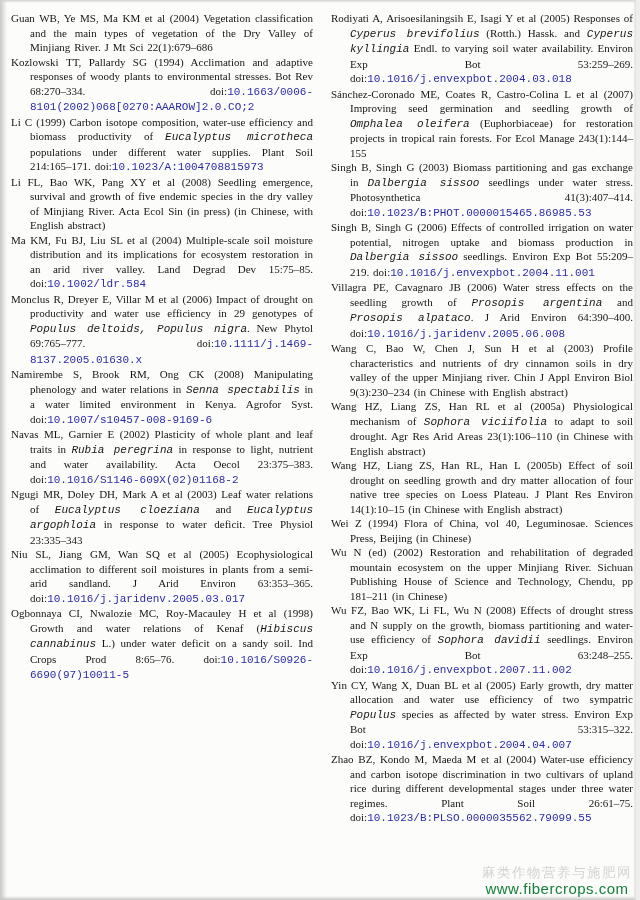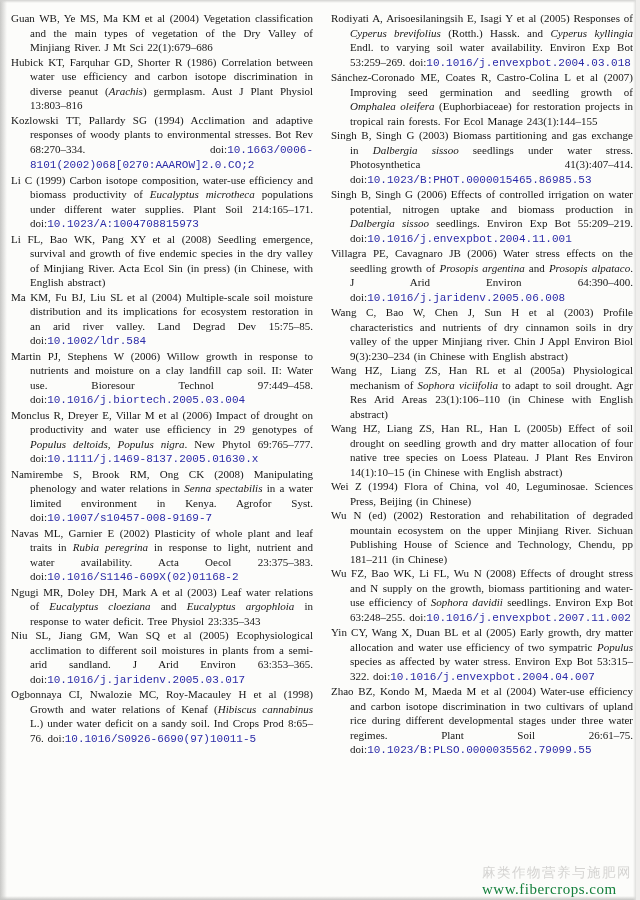--- a/index.html
+++ b/index.html
@@ -28,28 +28,28 @@
     margin:0;
     padding-left:19px;
     text-indent:-19px;
     text-align:justify;
     font-size:11px;
     line-height:14.5px;
     color:#161616;
     word-spacing:1.1px;
   }
   .seg-n{font-style:normal;}
-  .seg-i{font-style:italic;}
+  .seg-i{font-style:italic;font-family:Liberation Mono, monospace;}
   .seg-l{color:#2b2ba8;font-family:Liberation Mono, monospace;}
   .watermark{
     position:absolute;
     right:4px;
     bottom:3px;
-    text-align:left;
-    font-family:Liberation Serif, serif;
+    text-align:center;
+    font-family:Liberation Sans, sans-serif;
     user-select:none;
   }
   .watermark-cn{
     font-size:13.5px;
     line-height:16px;
     letter-spacing:1.5px;
     color:#d5d4d2;
   }
   .watermark-url{
     font-size:15px;
@@ -63,28 +63,26 @@
   .edge-bottom{left:0;right:0;bottom:0;height:4px;background:linear-gradient(to top,#c5c5c3,rgba(197,197,195,0));}
   .edge-right{right:0;top:0;bottom:0;width:3px;background:linear-gradient(to left,#dededc,rgba(222,222,220,0));}
 </style>
 </head>
 <body>
 
 <div class="page">
   <div class="columns">
     <div class="col">
         <p class="ref"><span class="seg-n">Guan WB, Ye MS, Ma KM et al (2004) Vegetation classification and the main types of vegetation of the Dry Valley of Minjiang River. J Mt Sci 22(1):679–686</span></p>
-        <p class="ref"><span class="seg-n">Hubick KT, Farquhar GD, Shorter R (1986) Correlation between water use efficiency and carbon isotope discrimination in diverse peanut (</span><span class="seg-i">Arachis</span><span class="seg-n">) germplasm. Aust J Plant Physiol 13:803–816</span></p>
         <p class="ref"><span class="seg-n">Kozlowski TT, Pallardy SG (1994) Acclimation and adaptive responses of woody plants to environmental stresses. Bot Rev 68:270–334. doi:</span><span class="seg-l">10.1663/0006-8101(2002)068[0270:AAAROW]2.0.CO;2</span></p>
         <p class="ref"><span class="seg-n">Li C (1999) Carbon isotope composition, water-use efficiency and biomass productivity of </span><span class="seg-i">Eucalyptus microtheca</span><span class="seg-n"> populations under different water supplies. Plant Soil 214:165–171. doi:</span><span class="seg-l">10.1023/A:1004708815973</span></p>
         <p class="ref"><span class="seg-n">Li FL, Bao WK, Pang XY et al (2008) Seedling emergence, survival and growth of five endemic species in the dry valley of Minjiang River. Acta Ecol Sin (in press) (in Chinese, with English abstract)</span></p>
         <p class="ref"><span class="seg-n">Ma KM, Fu BJ, Liu SL et al (2004) Multiple-scale soil moisture distribution and its implications for ecosystem restoration in an arid river valley. Land Degrad Dev 15:75–85. doi:</span><span class="seg-l">10.1002/ldr.584</span></p>
-        <p class="ref"><span class="seg-n">Martin PJ, Stephens W (2006) Willow growth in response to nutrients and moisture on a clay landfill cap soil. II: Water use. Bioresour Technol 97:449–458. doi:</span><span class="seg-l">10.1016/j.biortech.2005.03.004</span></p>
         <p class="ref"><span class="seg-n">Monclus R, Dreyer E, Villar M et al (2006) Impact of drought on productivity and water use efficiency in 29 genotypes of </span><span class="seg-i">Populus deltoids, Populus nigra</span><span class="seg-n">. New Phytol 69:765–777. doi:</span><span class="seg-l">10.1111/j.1469-8137.2005.01630.x</span></p>
-        <p class="ref"><span class="seg-n">Namirembe S, Brook RM, Ong CK (2008) Manipulating phenology and water relations in </span><span class="seg-i">Senna spectabilis</span><span class="seg-n"> in a water limited environment in Kenya. Agrofor Syst. doi:</span><span class="seg-l">10.1007/s10457-008-9169-7</span></p>
+        <p class="ref"><span class="seg-n">Namirembe S, Brook RM, Ong CK (2008) Manipulating phenology and water relations in </span><span class="seg-i">Senna spectabilis</span><span class="seg-n"> in a water limited environment in Kenya. Agrofor Syst. doi:</span><span class="seg-l">10.1007/s10457-008-9169-6</span></p>
         <p class="ref"><span class="seg-n">Navas ML, Garnier E (2002) Plasticity of whole plant and leaf traits in </span><span class="seg-i">Rubia peregrina</span><span class="seg-n"> in response to light, nutrient and water availability. Acta Oecol 23:375–383. doi:</span><span class="seg-l">10.1016/S1146-609X(02)01168-2</span></p>
         <p class="ref"><span class="seg-n">Ngugi MR, Doley DH, Mark A et al (2003) Leaf water relations of </span><span class="seg-i">Eucalyptus cloeziana</span><span class="seg-n"> and </span><span class="seg-i">Eucalyptus argophloia</span><span class="seg-n"> in response to water deficit. Tree Physiol 23:335–343</span></p>
         <p class="ref"><span class="seg-n">Niu SL, Jiang GM, Wan SQ et al (2005) Ecophysiological acclimation to different soil moistures in plants from a semi-arid sandland. J Arid Environ 63:353–365. doi:</span><span class="seg-l">10.1016/j.jaridenv.2005.03.017</span></p>
         <p class="ref"><span class="seg-n">Ogbonnaya CI, Nwalozie MC, Roy-Macauley H et al (1998) Growth and water relations of Kenaf (</span><span class="seg-i">Hibiscus cannabinus</span><span class="seg-n"> L.) under water deficit on a sandy soil. Ind Crops Prod 8:65–76. doi:</span><span class="seg-l">10.1016/S0926-6690(97)10011-5</span></p>
       </div>
     <div class="col">
         <p class="ref"><span class="seg-n">Rodiyati A, Arisoesilaningsih E, Isagi Y et al (2005) Responses of </span><span class="seg-i">Cyperus brevifolius</span><span class="seg-n"> (Rotth.) Hassk. and </span><span class="seg-i">Cyperus kyllingia</span><span class="seg-n"> Endl. to varying soil water availability. Environ Exp Bot 53:259–269. doi:</span><span class="seg-l">10.1016/j.envexpbot.2004.03.018</span></p>
         <p class="ref"><span class="seg-n">Sánchez-Coronado ME, Coates R, Castro-Colina L et al (2007) Improving seed germination and seedling growth of </span><span class="seg-i">Omphalea oleifera</span><span class="seg-n"> (Euphorbiaceae) for restoration projects in tropical rain forests. For Ecol Manage 243(1):144–155</span></p>
         <p class="ref"><span class="seg-n">Singh B, Singh G (2003) Biomass partitioning and gas exchange in </span><span class="seg-i">Dalbergia sissoo</span><span class="seg-n"> seedlings under water stress. Photosynthetica 41(3):407–414. doi:</span><span class="seg-l">10.1023/B:PHOT.0000015465.86985.53</span></p>
         <p class="ref"><span class="seg-n">Singh B, Singh G (2006) Effects of controlled irrigation on water potential, nitrogen uptake and biomass production in </span><span class="seg-i">Dalbergia sissoo</span><span class="seg-n"> seedlings. Environ Exp Bot 55:209–219. doi:</span><span class="seg-l">10.1016/j.envexpbot.2004.11.001</span></p>

